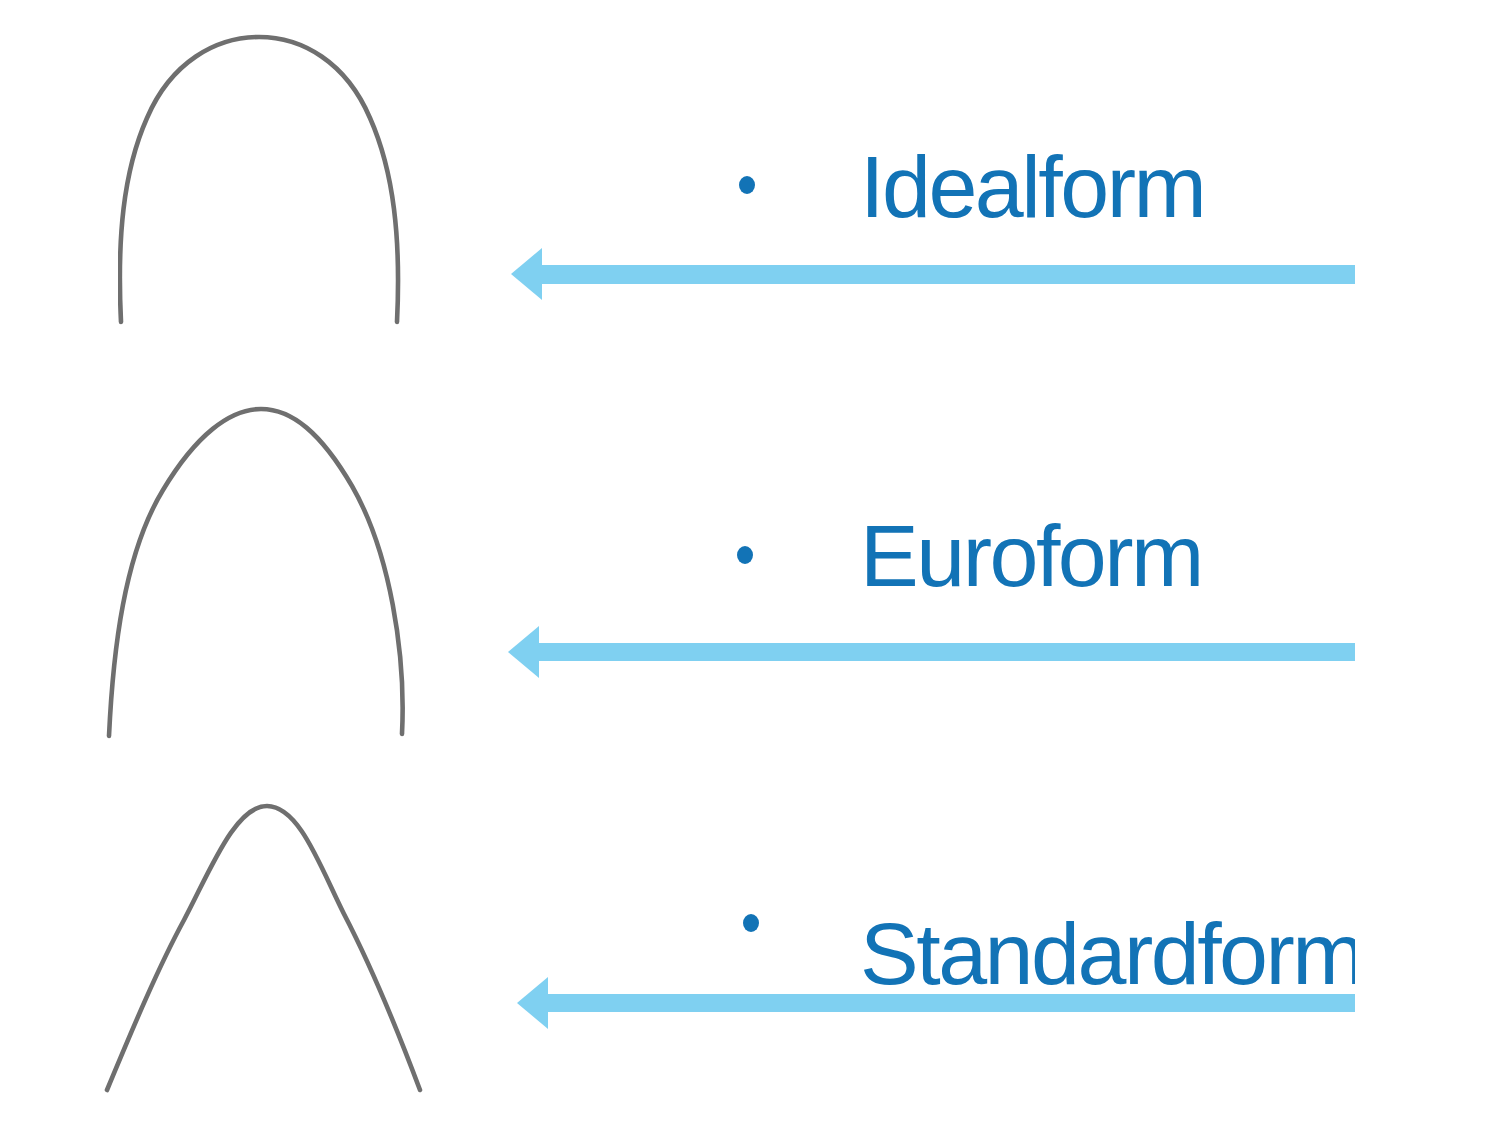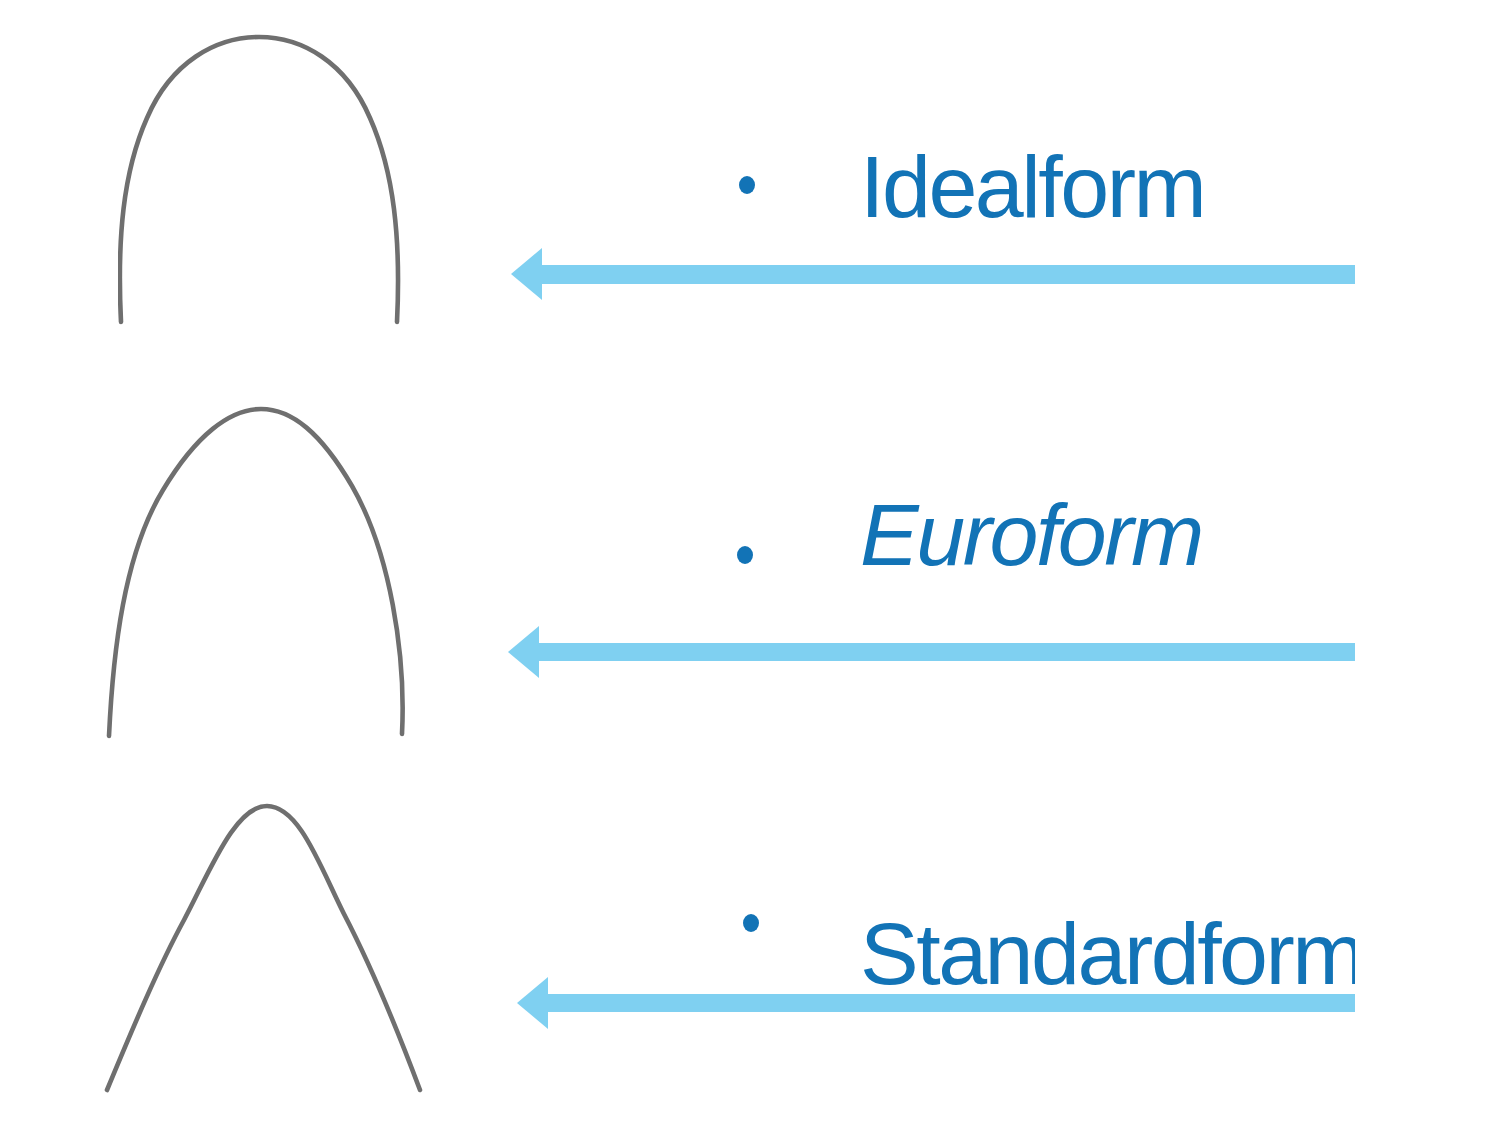--- a/index.html
+++ b/index.html
@@ -52,21 +52,21 @@
   }
   
   #wire-1   { left: 118px; top: 34px;  width: 284px; height: 292px; }
   #bullet-1 { left: 739px; top: 176px; }
   #label-1  { top: 143px; }
   #head-1   { left: 511px; top: 248px; }
   #shaft-1  { left: 540px; top: 265px; height: 19px; }
   
   #wire-2   { left: 106px; top: 406px; width: 301px; height: 333px; }
   #bullet-2 { left: 737px; top: 546px; }
-  #label-2  { top: 491px; font-style: italic; }
+  #label-2  { top: 512px; }
   #head-2   { left: 508px; top: 626px; }
   #shaft-2  { left: 537px; top: 643px; height: 18px; }
   
   #wire-3   { left: 104px; top: 798px; width: 320px; height: 296px; }
   #bullet-3 { left: 743px; top: 914px; }
   #label-3  { top: 882px; margin-top: 28px; }
   #head-3   { left: 517px; top: 977px; }
   #shaft-3  { left: 546px; top: 994px; height: 18px; }
 </style>
 </head>

